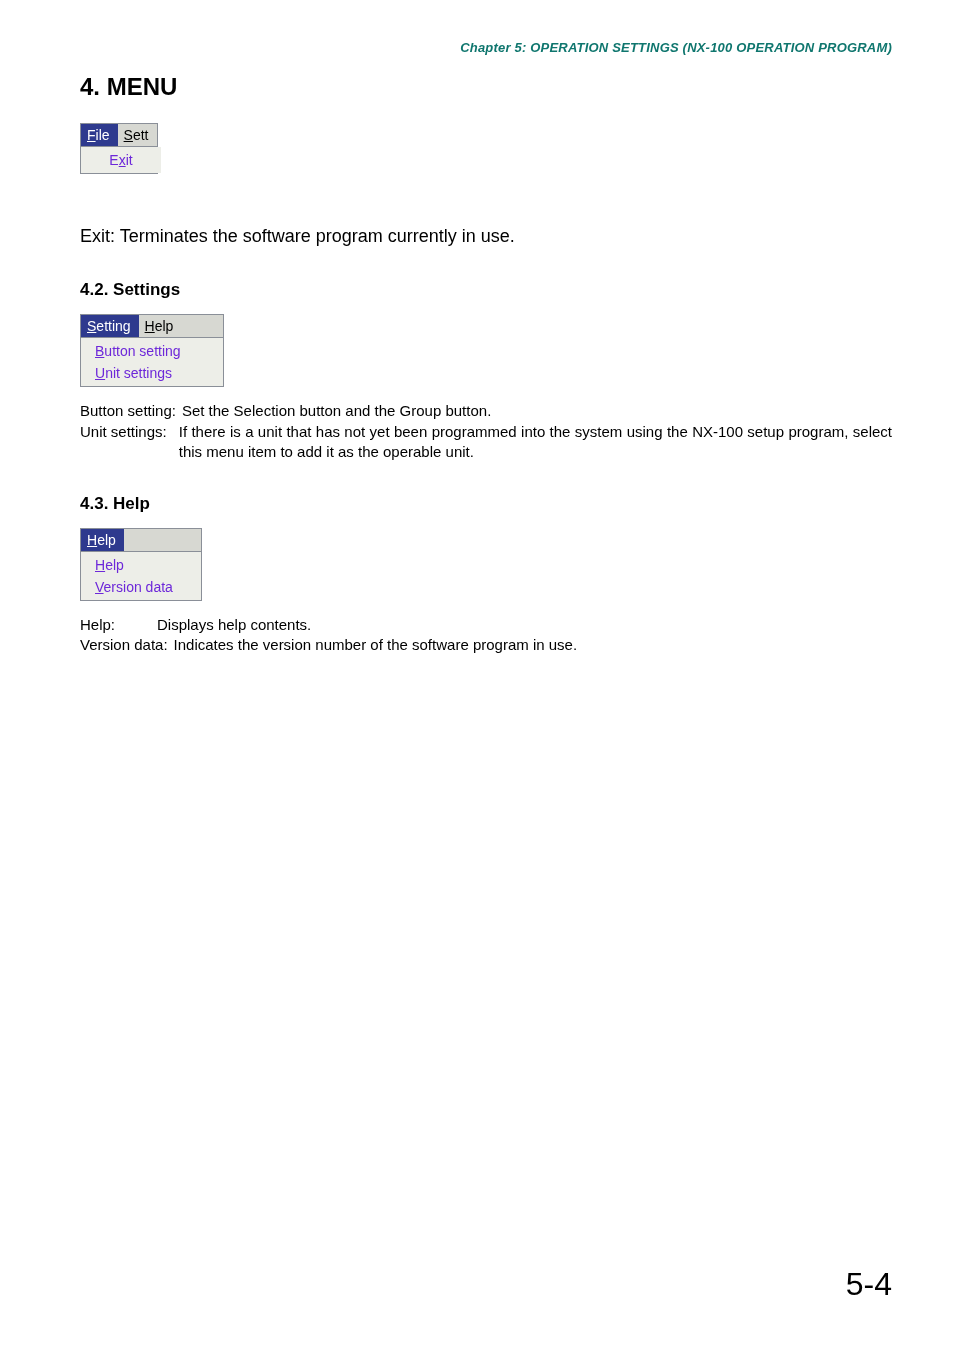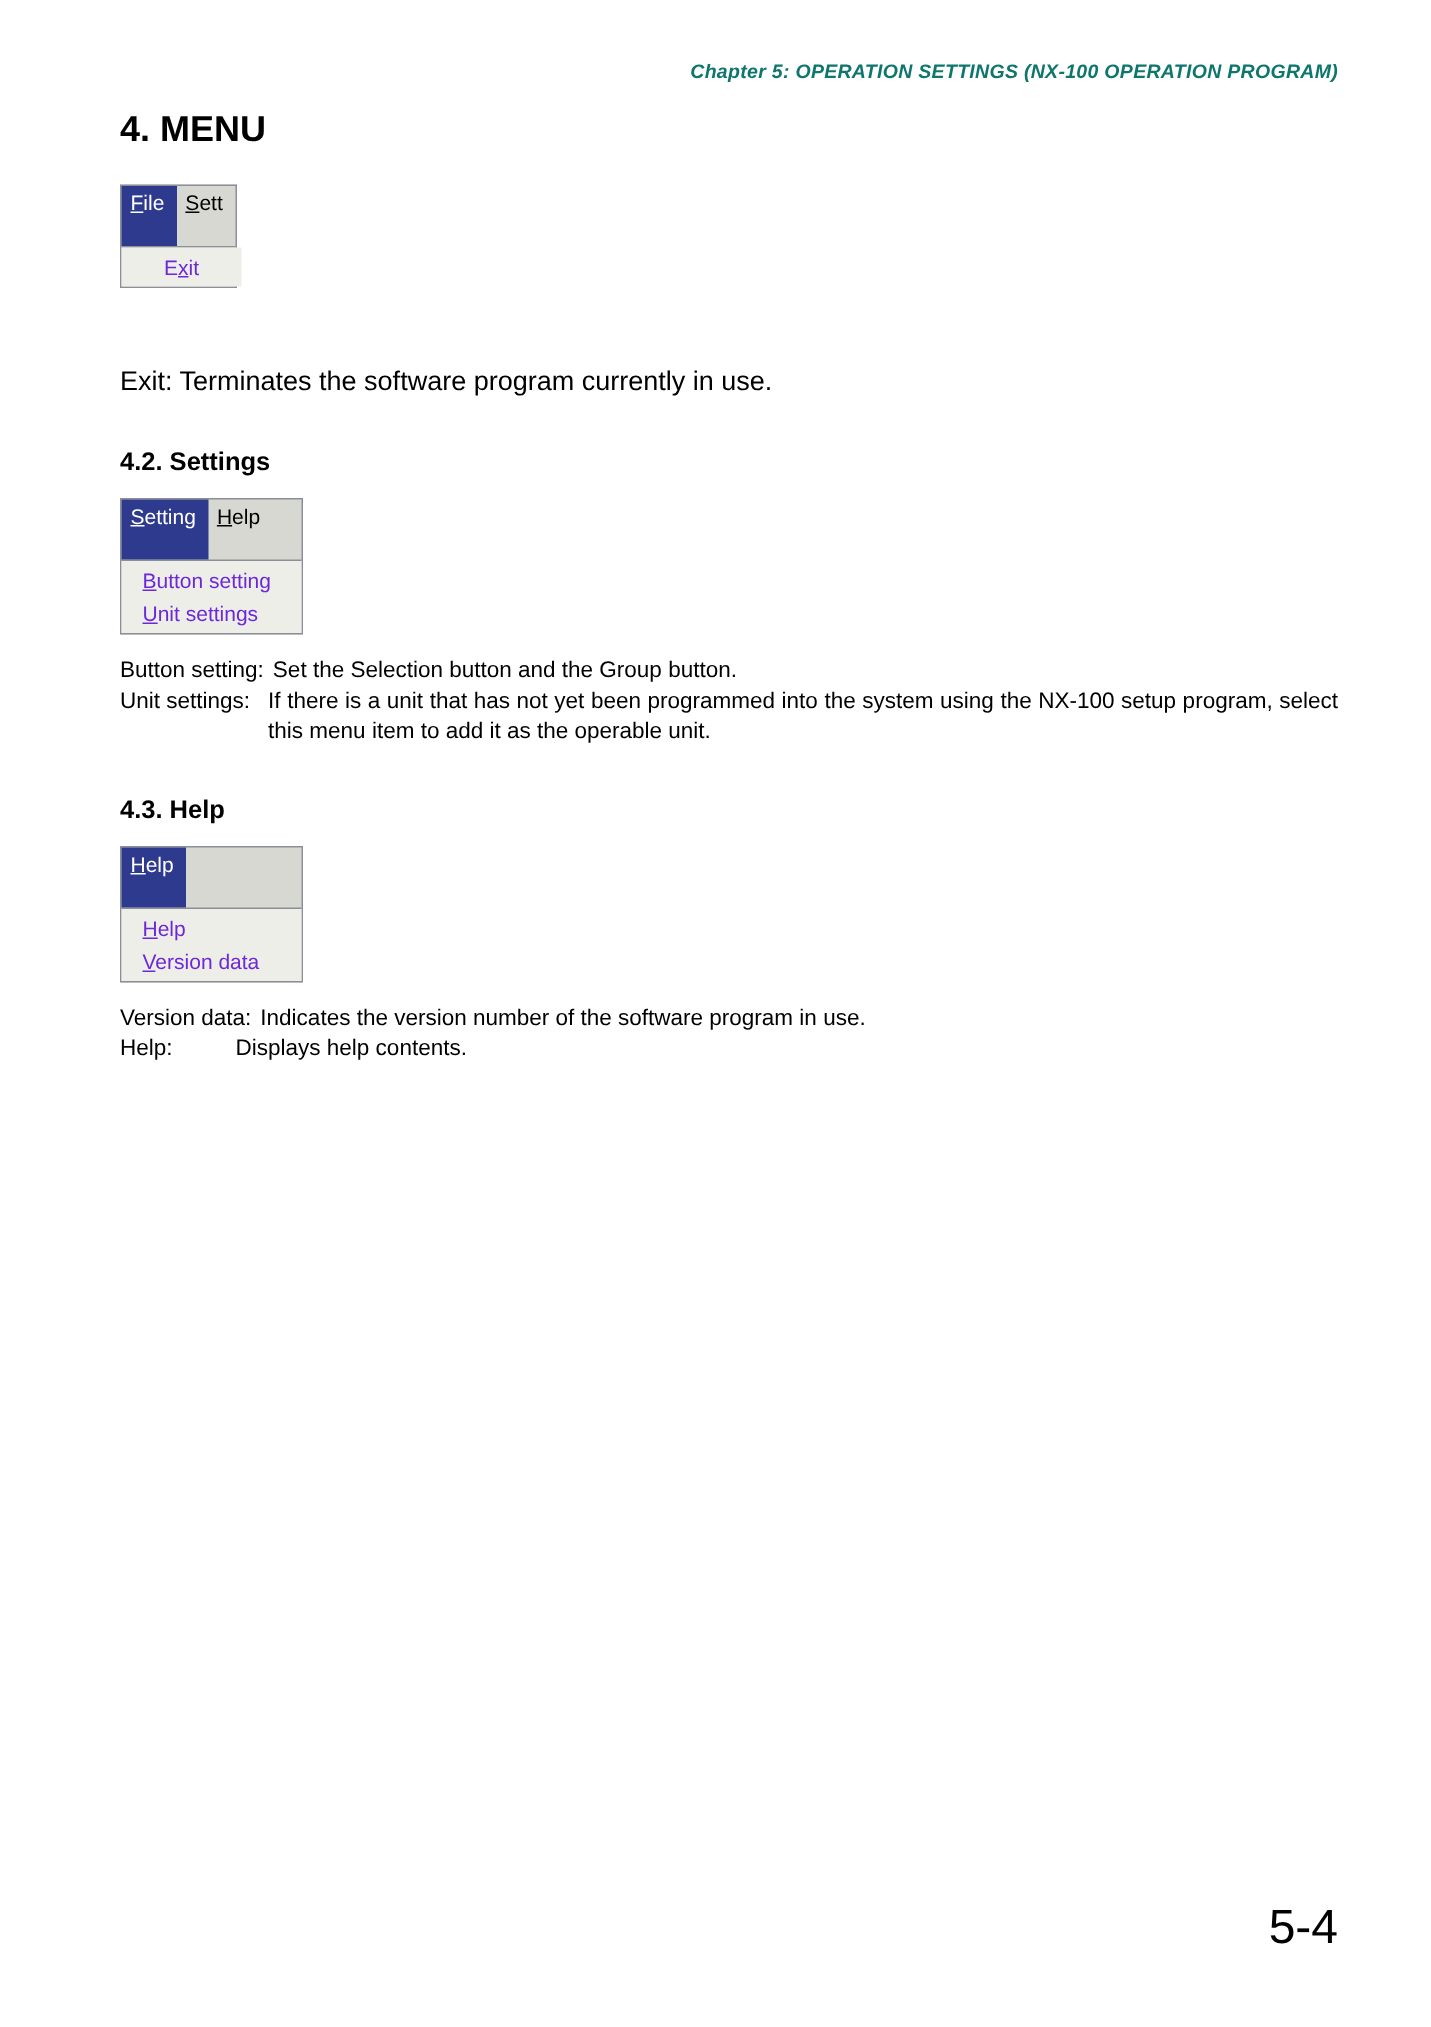--- a/index.html
+++ b/index.html
@@ -59,21 +59,21 @@
     background: #d7d8d2;
     font-family: Tahoma, Arial, sans-serif;
     font-size: 14px;
     margin-bottom: 14px;
   }
   .menubar {
     display: flex;
     border-bottom: 1px solid #8a8f98;
   }
   .menubar-item {
-    padding: 3px 8px 21px 6px;
+    padding: 3px 8px 3px 6px;
     color: #000;
     cursor: default;
   }
   .menubar-item.active {
     background: #2e3a8e;
     color: #fff;
   }
   .dropdown {
     background: #edeee8;
     padding: 2px 0;
@@ -121,21 +121,21 @@
         </div>
       </div>
     </div>
 
     <div class="body-text">Exit: Terminates the software program currently in use.</div>
   </div>
 
   <div class="section">
     <h2 class="h2">4.2. Settings</h2>
 
-    <div class="menu-widget" style="width:122px;">
+    <div class="menu-widget" style="width:144px;">
       <div class="menubar">
         <div class="menubar-item active">
           <span class="ul">S</span>etting
         </div>
         <div class="menubar-item">
           <span class="ul">H</span>elp
         </div>
       </div>
       <div class="dropdown">
         <div class="dropdown-item">
@@ -172,25 +172,25 @@
         <div class="dropdown-item">
           <span class="ul">H</span>elp
         </div>
         <div class="dropdown-item">
           <span class="ul">V</span>ersion data
         </div>
       </div>
     </div>
 
     <div class="desc-row">
+      <span class="desc-label">Help:</span>
+      <span class="desc-gap-3"></span>
+      <span class="desc-value">Displays help contents.</span>
+    </div>
+    <div class="desc-row">
       <span class="desc-label">Version data:</span>
       <span class="desc-gap-1"></span>
       <span class="desc-value">Indicates the version number of the software program in use.</span>
-    </div>
-    <div class="desc-row">
-      <span class="desc-label">Help:</span>
-      <span class="desc-gap-3"></span>
-      <span class="desc-value">Displays help contents.</span>
     </div>
   </div>
 
   <div class="page-number">5-4</div>
 </div>
 
 </body></html>

